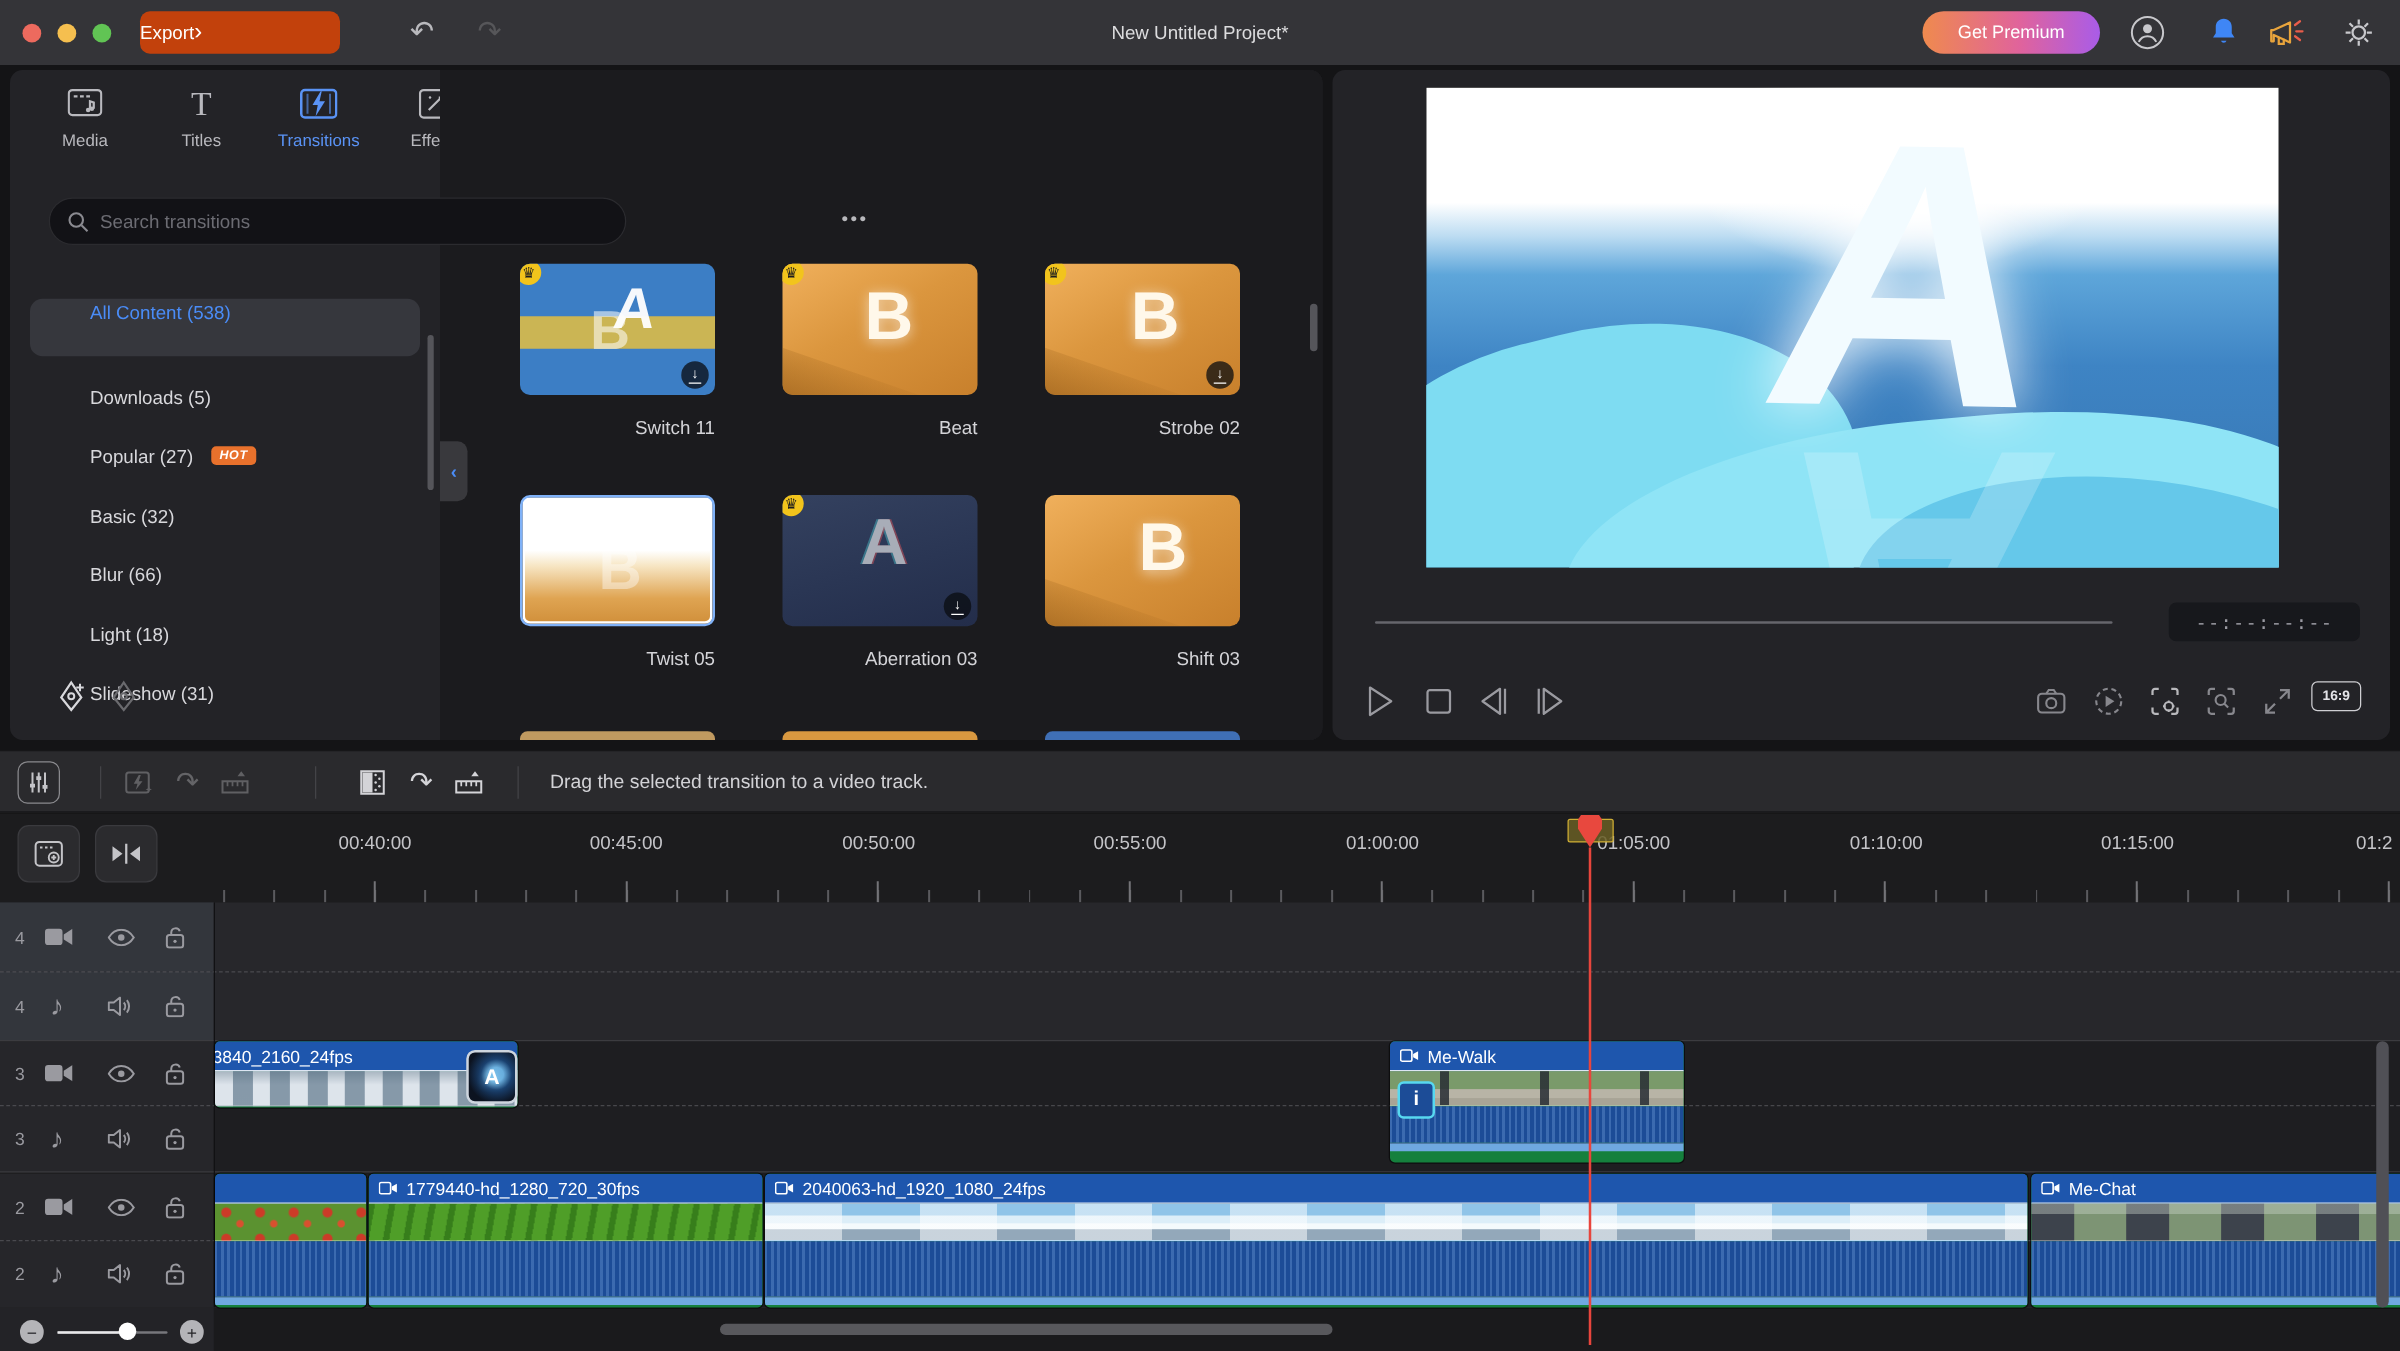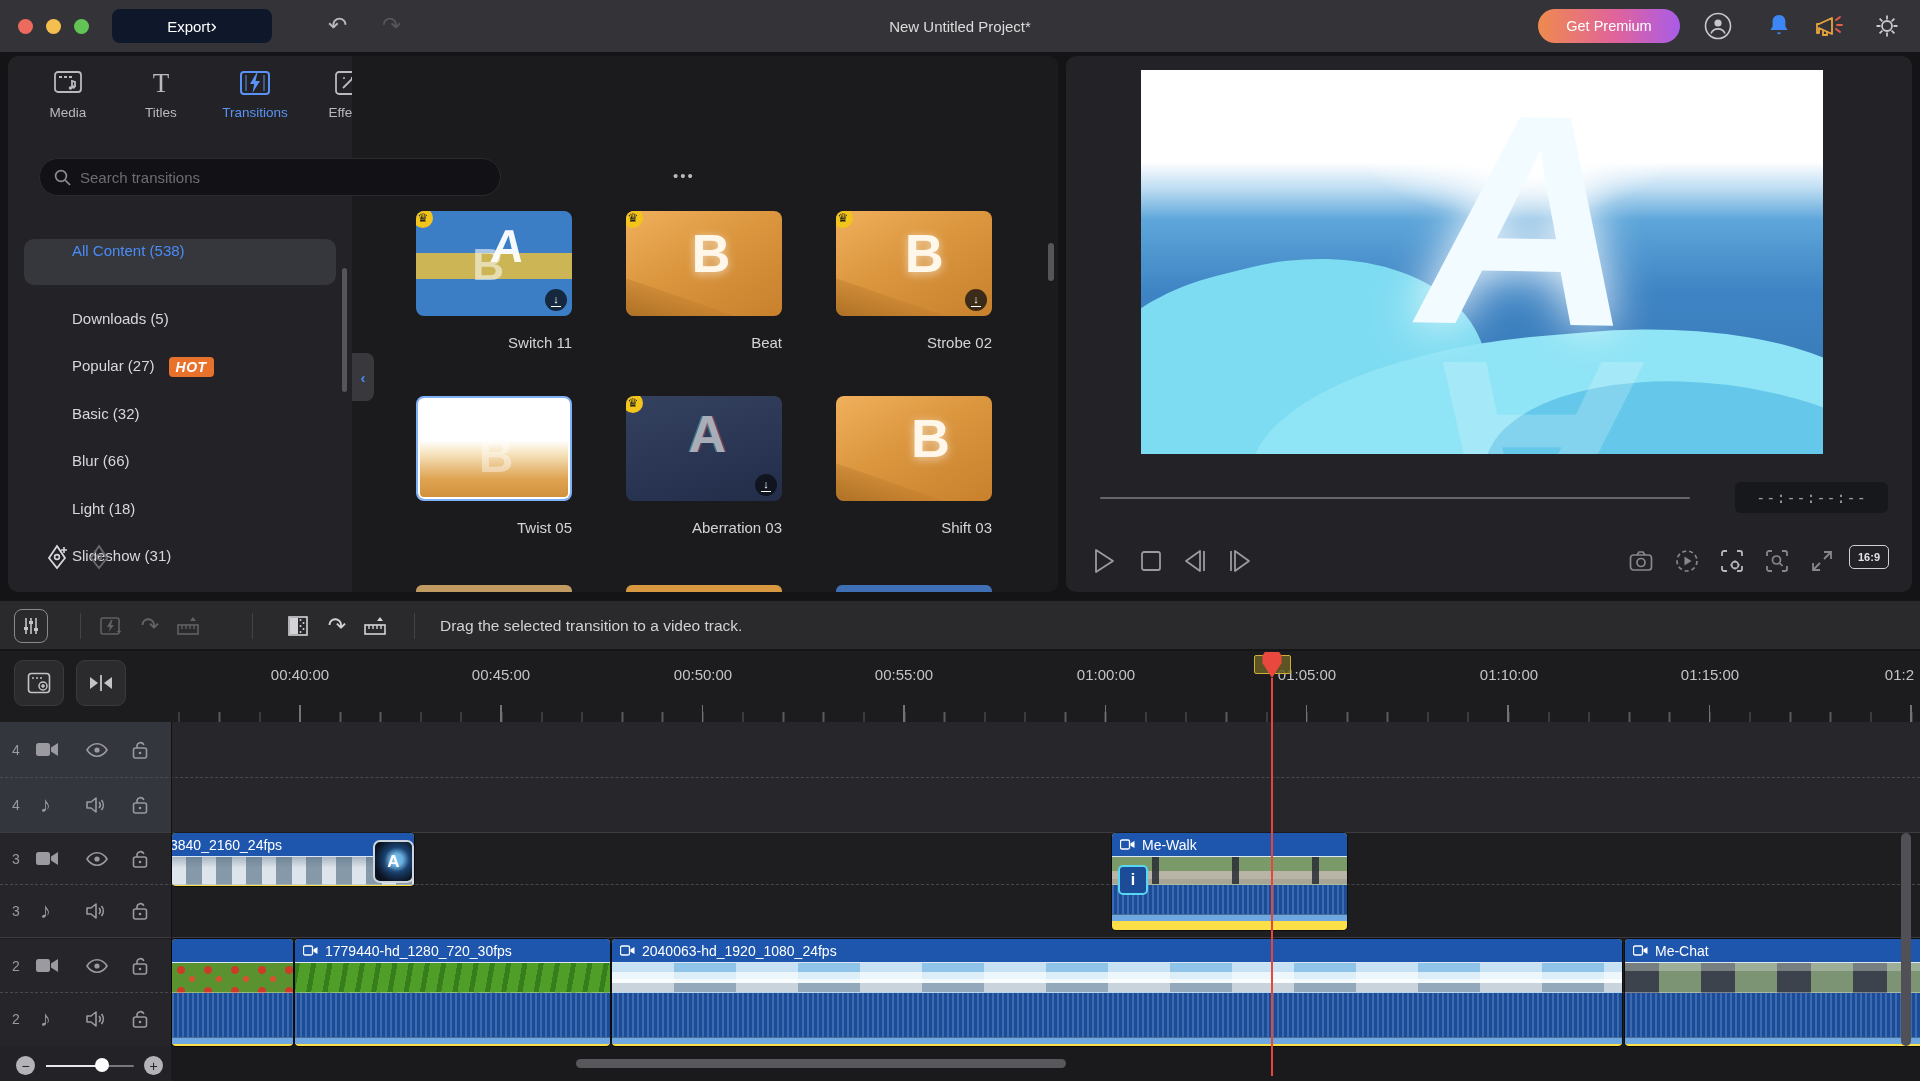--- a/index.html
+++ b/index.html
@@ -3,37 +3,37 @@
 <meta charset="utf-8">
 <style>
 *{margin:0;padding:0;box-sizing:border-box}
 html,body{width:1920px;height:1081px;overflow:hidden}
 body{font-family:"Liberation Sans",sans-serif;background:#141416;color:#cfcfd3;position:relative}
 svg{display:block}
 
 
 #topbar{position:absolute;left:0;top:0;width:1920px;height:52px;background:#343438}
 .tl{position:absolute;top:19px;width:15px;height:15px;border-radius:50%}
-.export-btn{position:absolute;left:112px;top:9px;width:160px;height:34px;background:#0f172a;border-radius:8px;display:flex;align-items:center;justify-content:center;color:#fff;font-size:15px}
+.export-btn{position:absolute;left:112px;top:9px;width:160px;height:34px;background:#c2410c;border-radius:8px;display:flex;align-items:center;color:#fff;font-size:15px}
 .export-btn .chev{font-size:19px;line-height:1;margin-top:-2px}
 .histbtn{position:absolute;top:12px;font-size:23px;color:#b9b9bd}
 .histbtn.dim{color:#565659}
 #win-title{position:absolute;left:0;right:0;top:0;height:52px;display:flex;align-items:center;justify-content:center;font-size:15px;color:#dcdcde;pointer-events:none}
 .premium-btn{position:absolute;left:1538px;top:9px;width:142px;height:34px;border-radius:17px;background:linear-gradient(90deg,#ef8a4e,#e0639c 55%,#a95ce8);display:flex;align-items:center;justify-content:center;color:#fff;font-size:14.5px}
 .tbicon{position:absolute;top:11px;width:30px;height:30px;display:flex;align-items:center;justify-content:center}
 
 
 #media-panel{position:absolute;left:8px;top:56px;width:1050px;height:536px;background:#232327;border-radius:10px;overflow:hidden}
 .tab{position:absolute;top:12px;width:90px;height:76px;display:flex;flex-direction:column;align-items:center;gap:7px;color:#b9b9be;font-size:13.5px}
 .tab .ticon{width:30px;height:30px;display:flex;align-items:center;justify-content:center}
 .tab.active{color:#5a93f5}
 .sb-item{position:absolute;left:0;width:336px;height:40px;display:flex;align-items:flex-start;color:#d8d8dc;font-size:15px}
 .sb-item .lbl{margin-left:64px}
 .sb-sel{position:absolute;left:16px;top:183px;width:312px;height:46px;background:#36373d;border-radius:10px}
-.hot-badge{margin-left:14px;background:#e8712c;color:#fff;font-size:14px;font-style:italic;font-weight:bold;padding:2px 7px;border-radius:4px;letter-spacing:.5px}
+.hot-badge{margin-left:14px;background:#e8712c;color:#fff;font-size:10px;font-style:italic;font-weight:bold;padding:2px 7px;border-radius:4px;letter-spacing:.5px}
 #content-bg{position:absolute;left:344px;top:0;width:706px;height:536px;background:#1b1b1e}
 .searchbar{position:absolute;left:31px;top:102px;width:462px;height:38px;background:#121216;border:1px solid #2b2b2f;border-radius:19px;display:flex;align-items:center;padding:0 14px;gap:9px}
 .searchbar input{flex:1;background:transparent;border:none;outline:none;color:#cfcfd3;font-size:15px;font-family:"Liberation Sans",sans-serif}
 .searchbar input::placeholder{color:#6c6c73}
 .more-dots{position:absolute;left:656px;top:104px;width:40px;height:30px;display:flex;align-items:center;justify-content:center;color:#b8b8bc;font-size:15px;letter-spacing:2px}
 .thumb{position:absolute;width:156px;height:105px;border-radius:8px;overflow:hidden}
 .thumb .big{position:absolute;font-weight:bold;color:#fff}
 .tname{position:absolute;width:156px;text-align:right;font-size:15px;color:#d4d4d8}
 .crown{position:absolute;left:-3px;top:-3px;width:20px;height:20px;border-radius:50%;background:#f2c41c;color:#1d1d1f;font-size:12px;display:flex;align-items:center;justify-content:center;z-index:3}
 .dl{position:absolute;right:5px;bottom:5px;width:22px;height:22px;border-radius:50%;background:rgba(10,12,16,.75);color:#fff;display:flex;flex-direction:column;align-items:center;justify-content:center;z-index:3;font-size:11px;line-height:1}
@@ -71,21 +71,21 @@
 #ticks{position:absolute;left:172px;top:49px;width:1748px;height:22px;overflow:hidden}
 #ticks:before{content:"";position:absolute;left:0;right:0;bottom:0;height:10px;background:repeating-linear-gradient(90deg,#5a5a5e 0 1.5px,transparent 1.5px 40.28px);background-position:6.5px 0}
 #ticks:after{content:"";position:absolute;left:0;right:0;bottom:0;height:17px;background:repeating-linear-gradient(90deg,#737377 0 1.5px,transparent 1.5px 201.4px);background-position:127px 0}
 .lane{position:absolute;left:0;width:1920px}
 .hdr-row{position:absolute;left:0;width:171px;display:flex;align-items:center;color:#9a9aa0}
 .hdr-row .num{position:absolute;left:12px;font-size:14px;color:#9a9aa0}
 .hdr-row .hic{position:absolute;display:flex;align-items:center;justify-content:center}
 .sep-dash{position:absolute;left:0;width:1920px;border-top:1px dashed #55555a;opacity:.75}
 .sep-solid{position:absolute;left:0;width:1920px;border-top:1.5px solid #3c3c40}
 .hdr-edge{position:absolute;left:171px;top:71px;width:1px;height:324px;background:#111113}
-.clip{position:absolute;border-radius:4px;overflow:hidden;background:#fde047;box-shadow:0 0 0 1px rgba(0,0,0,.55);z-index:2}
+.clip{position:absolute;border-radius:4px;overflow:hidden;background:#15803d;box-shadow:0 0 0 1px rgba(0,0,0,.55);z-index:2}
 .clip .bar{height:24px;background:#1e56ad;display:flex;align-items:center;gap:7px;padding:0 8px;border-bottom:1px solid rgba(255,255,255,.85);color:#fff;font-size:14px;white-space:nowrap;overflow:hidden}
 .clip .thumbs{border-bottom:1px solid rgba(255,255,255,.35)}
 .clip .audio{background:#1c4c97;position:relative}
 .clip .audio:before{content:"";position:absolute;inset:0;background:repeating-linear-gradient(90deg,rgba(140,185,240,.28) 0 2px,transparent 2px 5px)}
 .clip .strip{height:7px;background:#6fa8e0;border-top:1px solid rgba(0,0,0,.35)}
 .tex-snow{background:#b4c4d2;background-image:linear-gradient(180deg,rgba(70,95,115,.35),transparent 40%),repeating-linear-gradient(90deg,rgba(255,255,255,.55) 0 14px,rgba(88,110,128,.5) 14px 30px)}
 .tex-walk{background:linear-gradient(180deg,#7a9a6a 0 52%,#b8b4a6 52% 80%,#a8a496 80% 100%);position:relative}
 .tex-walk:after{content:"";position:absolute;inset:0;background:repeating-linear-gradient(90deg,transparent 0 40px,rgba(40,45,52,.85) 40px 47px,transparent 47px 80px)}
 .tex-grass{background:#4f9e28;background-image:repeating-linear-gradient(100deg,rgba(18,78,8,.4) 0 5px,transparent 5px 16px)}
 .tex-mtn{background:linear-gradient(180deg,#8fc4e8 0 32%,#dceef8 32% 55%,#f4fafc 55% 70%,#93a8ba 70% 100%);background-blend-mode:normal;position:relative}

